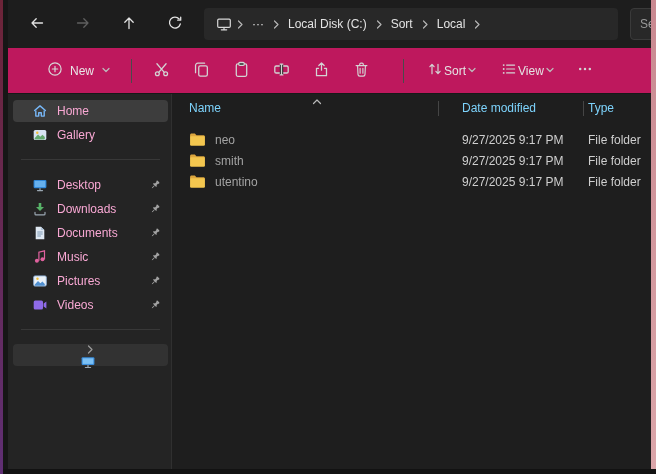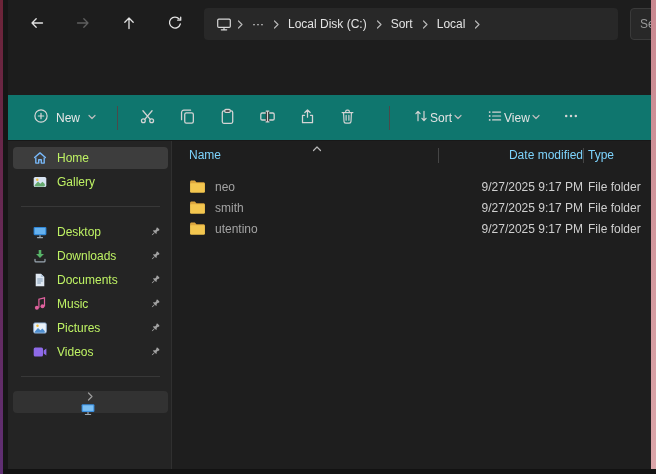--- a/index.html
+++ b/index.html
@@ -22,43 +22,43 @@
   .navbar { display:flex; align-items:center; gap:12px; height:48px; padding-left:12px; background:#1d1d1d; }
   .nav-btn { flex:none; width:34px; height:34px; border-radius:4px; display:flex; align-items:center; justify-content:center; background:transparent; border:none; cursor:default; }
   .addressbar { flex:none; width:414px; height:32px; background:#282828; border-radius:4px; display:flex; align-items:center; padding:0 8px; overflow:hidden; }
   .crumb-icon { display:flex; align-items:center; margin:0 2px 0 4px; }
   .crumb-chev { display:flex; align-items:center; margin:0 1px; }
   .crumb { background:none; border:none; color:#e3e3e3; font-size:12px; padding:3px 6px; border-radius:3px; font-family:inherit; white-space:nowrap; }
   .search { flex:none; width:120px; height:32px; background:#282828; border:1px solid #3a3a3a; border-radius:4px; padding:0 9px; color:#cfcfcf; font-size:12px; font-family:inherit; outline:none; }
   .search::placeholder { color:#9a9a9a; }
 
   
-  .toolbar { display:flex; align-items:center; height:46px; padding-left:14px; background:#0f766e; border-bottom:1px solid #181818;margin-top:47px; }
+  .toolbar { display:flex; align-items:center; height:46px; padding-left:28px; background:#be185d; border-bottom:1px solid #181818; }
   .tb-new { display:flex; align-items:center; gap:7px; height:34px; padding:0 11px; border-radius:4px; background:none; border:none; color:#e8e8e8; font-size:12px; font-family:inherit; }
   .tb-sep { width:1px; height:24px; background:#4a4a4a; margin:0 9px; }
   .tb-sep.push { margin-left:22px; }
   .tb-icon-btn { width:40px; height:34px; border-radius:4px; background:none; border:none; display:flex; align-items:center; justify-content:center; }
   .tb-drop { display:flex; align-items:center; gap:1px; height:34px; padding:0 10px; margin-left:4px; border-radius:4px; background:none; border:none; color:#e4e4e4; font-size:12px; font-family:inherit; }
 
   
   .bodyrow { display:flex; height:376px; }
   .sidebar { flex:none; width:164px; background:#242424; border-right:1px solid #303030; padding:6px 3px 0 5px; }
   .sb-item { display:flex; align-items:center; height:22px; margin-bottom:2px; border-radius:4px; padding-left:4px; }
   .sb-item.selected { background:#3d3d3d; }
   .sb-item.subtle { background:#323232;flex-direction:column; }
   .sb-chev { flex:none; width:15px; display:flex; align-items:center; justify-content:flex-start; }
   .sb-icon { flex:none; width:16px; height:16px; margin-right:9px; display:flex; align-items:center; justify-content:center; }
-  .sb-label { flex:1; font-size:12px; color:#bef264; white-space:nowrap; overflow:hidden; }
+  .sb-label { flex:1; font-size:12px; color:#f9a8d4; white-space:nowrap; overflow:hidden; }
   .sb-pin { flex:none; width:14px; margin-right:6px; display:flex; align-items:center; justify-content:center; }
   .sb-sep { height:1px; background:#383838; margin:13px 8px 14px 8px; }
 
   .content { flex:1; background:#1e1e1e; position:relative; overflow:hidden; }
   .list-header { display:flex; align-items:center; height:28px; position:relative; color:#7dd3fc; font-size:12px; }
   .c1 { width:266px; padding-left:17px; display:flex; align-items:center; gap:9px; }
-  .c2 { width:145px; padding-left:24px;text-align:right; }
+  .c2 { width:145px; padding-left:24px; }
   .c3 { flex:1; padding-left:5px; }
   .hsep { position:absolute; top:7px; width:1px; height:15px; background:#454545; }
   .sort-caret { position:absolute; left:140px; top:1px; }
   .rows { margin-top:7px; }
   .file-row { display:flex; align-items:center; height:21px; font-size:12px; color:#cfcfcf; }
   .fname { color:#a3a3a3; }
   .folder { display:flex; align-items:center; }
 </style>
 </head>
 <body>

